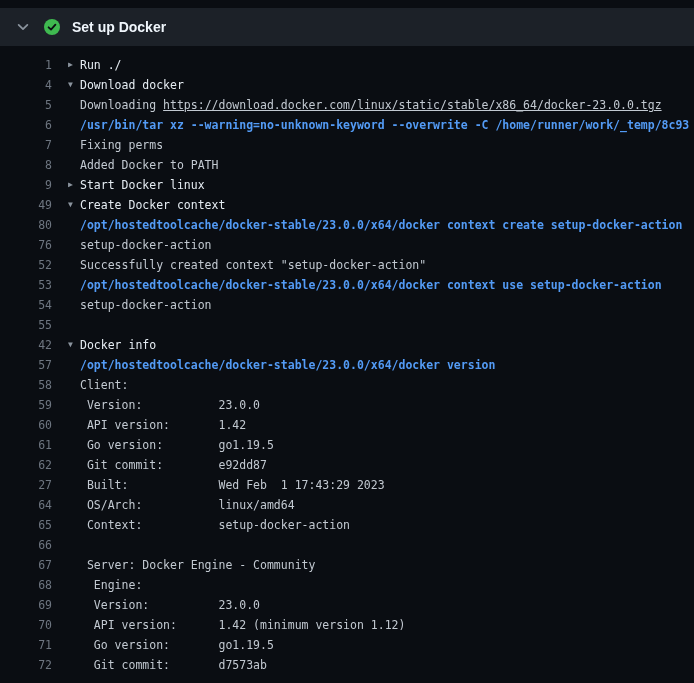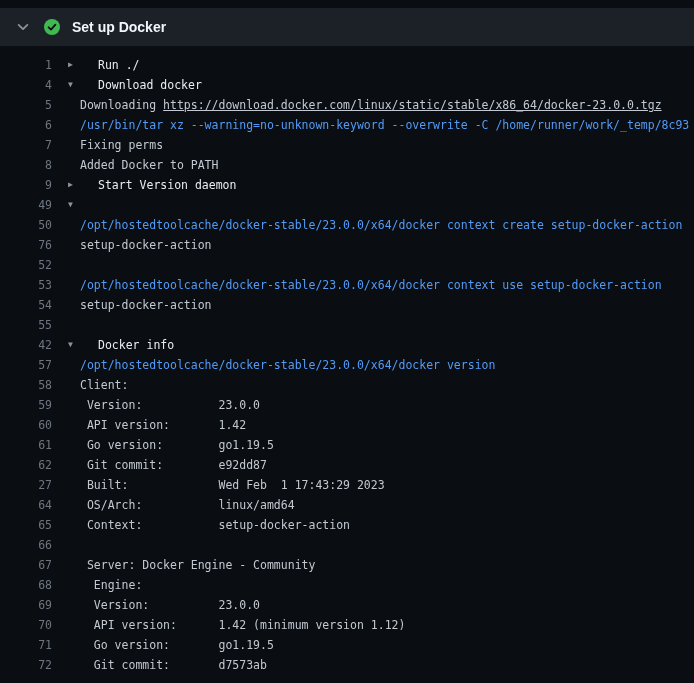--- a/index.html
+++ b/index.html
@@ -39,22 +39,22 @@
   }
   .gap { flex:none; width:16px; }
   .arrow {
     flex:none; width:12px;
     color: var(--arrow, #8b949e);
     font-size:8px; line-height:20px;
     cursor:pointer;
   }
   .content { flex:1; overflow:hidden; }
   .content.plain { color: var(--text, #c2c9d1); }
-  .content.group_collapsed, .content.group_expanded { color: var(--group-title, #e6edf3); margin-left: 18px; }
-  .content.command { color: var(--command, #539bf5); }
+  .content.group_collapsed, .content.group_expanded { color: var(--group-title, #e6edf3); }
+  .content.command { color: var(--command, #539bf5); font-weight: bold; }
   .seg-plain { color: var(--text, #c2c9d1); }
   .seg-link {
     color: var(--text, #c2c9d1);
     text-decoration: underline;
     cursor:pointer;
   }
 </style>
 </head>
 <body>
 
@@ -73,25 +73,25 @@
     </span>
     <span class="title">Set up Docker</span>
   </div>
   <div class="log" id="log">
       <div class="line"><span class="num">1</span><span class="gap"></span><span class="arrow">▶</span><span class="content group_collapsed">Run ./</span></div>
       <div class="line"><span class="num">4</span><span class="gap"></span><span class="arrow">▼</span><span class="content group_expanded">Download docker</span></div>
       <div class="line"><span class="num">5</span><span class="gap"></span><span class="arrow"></span><span class="content plain"><span class="seg-plain">Downloading </span><span class="seg-link">https://download.docker.com/linux/static/stable/x86_64/docker-23.0.0.tgz</span></span></div>
       <div class="line"><span class="num">6</span><span class="gap"></span><span class="arrow"></span><span class="content command">/usr/bin/tar xz --warning=no-unknown-keyword --overwrite -C /home/runner/work/_temp/8c93</span></div>
       <div class="line"><span class="num">7</span><span class="gap"></span><span class="arrow"></span><span class="content plain">Fixing perms</span></div>
       <div class="line"><span class="num">8</span><span class="gap"></span><span class="arrow"></span><span class="content plain">Added Docker to PATH</span></div>
-      <div class="line"><span class="num">9</span><span class="gap"></span><span class="arrow">▶</span><span class="content group_collapsed">Start Version daemon</span></div>
-      <div class="line"><span class="num">49</span><span class="gap"></span><span class="arrow">▼</span></div>
-      <div class="line"><span class="num">50</span><span class="gap"></span><span class="arrow"></span><span class="content command">/opt/hostedtoolcache/docker-stable/23.0.0/x64/docker context create setup-docker-action</span></div>
+      <div class="line"><span class="num">9</span><span class="gap"></span><span class="arrow">▶</span><span class="content group_collapsed">Start Docker linux</span></div>
+      <div class="line"><span class="num">49</span><span class="gap"></span><span class="arrow">▼</span><span class="content group_expanded">Create Docker context</span></div>
+      <div class="line"><span class="num">80</span><span class="gap"></span><span class="arrow"></span><span class="content command">/opt/hostedtoolcache/docker-stable/23.0.0/x64/docker context create setup-docker-action</span></div>
       <div class="line"><span class="num">76</span><span class="gap"></span><span class="arrow"></span><span class="content plain">setup-docker-action</span></div>
-      <div class="line"><span class="num">52</span><span class="gap"></span><span class="arrow"></span></div>
+      <div class="line"><span class="num">52</span><span class="gap"></span><span class="arrow"></span><span class="content plain">Successfully created context "setup-docker-action"</span></div>
       <div class="line"><span class="num">53</span><span class="gap"></span><span class="arrow"></span><span class="content command">/opt/hostedtoolcache/docker-stable/23.0.0/x64/docker context use setup-docker-action</span></div>
       <div class="line"><span class="num">54</span><span class="gap"></span><span class="arrow"></span><span class="content plain">setup-docker-action</span></div>
       <div class="line"><span class="num">55</span><span class="gap"></span><span class="arrow"></span></div>
       <div class="line"><span class="num">42</span><span class="gap"></span><span class="arrow">▼</span><span class="content group_expanded">Docker info</span></div>
       <div class="line"><span class="num">57</span><span class="gap"></span><span class="arrow"></span><span class="content command">/opt/hostedtoolcache/docker-stable/23.0.0/x64/docker version</span></div>
       <div class="line"><span class="num">58</span><span class="gap"></span><span class="arrow"></span><span class="content plain">Client:</span></div>
       <div class="line"><span class="num">59</span><span class="gap"></span><span class="arrow"></span><span class="content plain"> Version:           23.0.0</span></div>
       <div class="line"><span class="num">60</span><span class="gap"></span><span class="arrow"></span><span class="content plain"> API version:       1.42</span></div>
       <div class="line"><span class="num">61</span><span class="gap"></span><span class="arrow"></span><span class="content plain"> Go version:        go1.19.5</span></div>
       <div class="line"><span class="num">62</span><span class="gap"></span><span class="arrow"></span><span class="content plain"> Git commit:        e92dd87</span></div>

